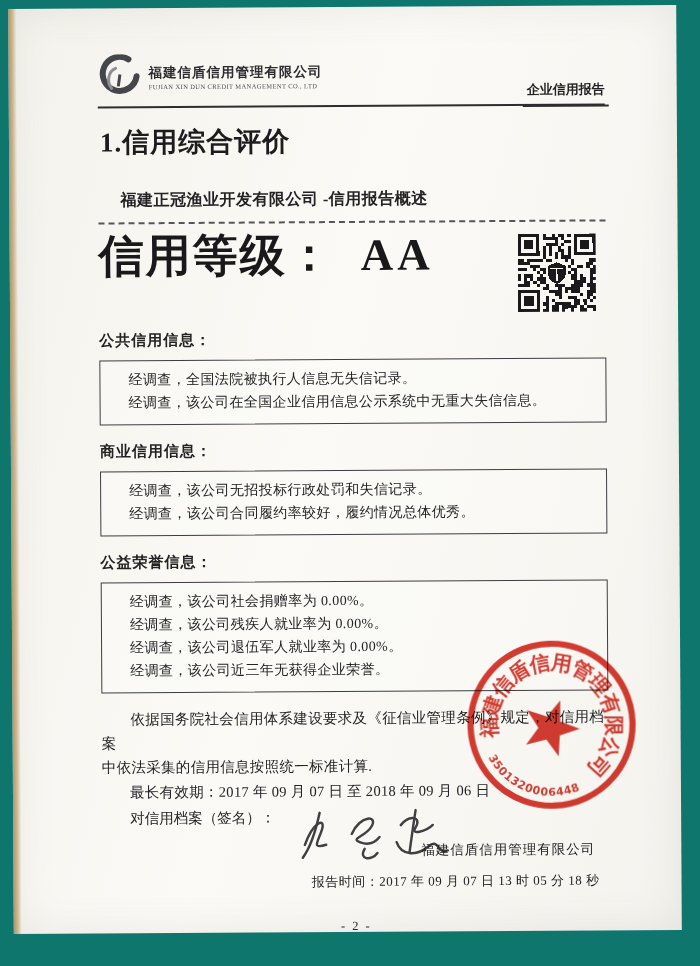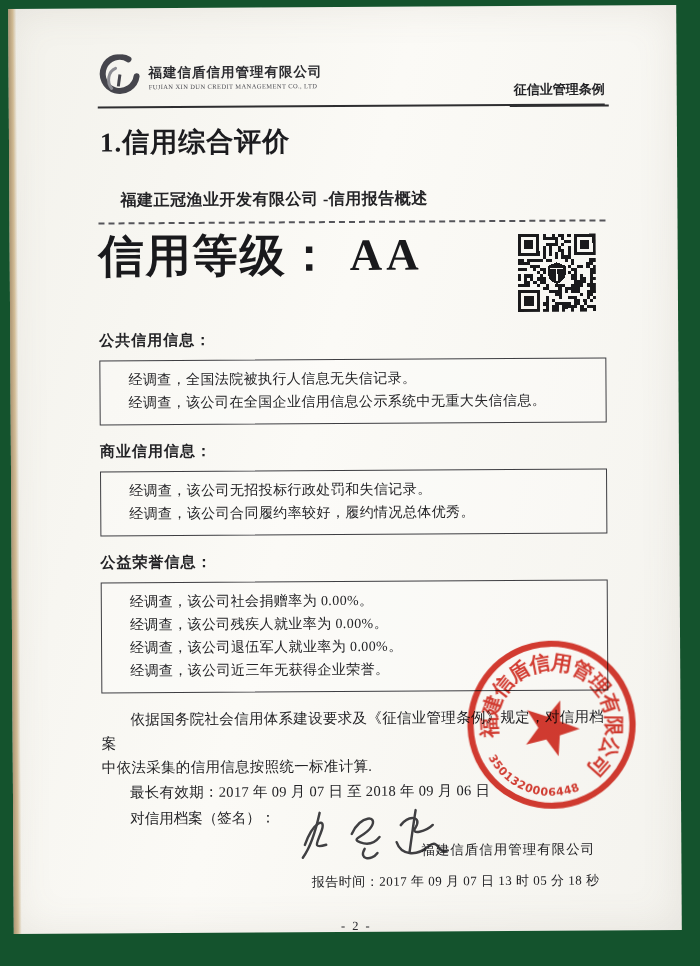--- a/index.html
+++ b/index.html
@@ -1,16 +1,16 @@
 <!DOCTYPE html>
 <html><head>
 <meta charset="utf-8">
 <style>
   html,body{margin:0;padding:0;background:#000;}
-  .scan{position:relative;width:700px;height:966px;background:#14532d;overflow:hidden;
+  .scan{position:relative;width:700px;height:966px;background:#0f766e;overflow:hidden;
         font-family:"Liberation Serif","DejaVu Serif",serif;color:#232326;}
   .page{position:absolute;left:11px;top:7px;width:668px;height:925px;
         background:linear-gradient(105deg,#f3f2ec,#fbfaf6 45%,#f4f3ee);
         transform:rotate(-0.35deg);box-shadow:inset 0 0 40px rgba(120,110,90,.12);}
   .page-edge{position:absolute;left:0;top:0;bottom:0;width:8px;
         background:linear-gradient(90deg,#96794e,#c7ab7a 55%,rgba(199,171,122,0));opacity:.75;}
   .content{position:absolute;left:0;top:0;right:0;bottom:0;padding:0 72px 0 89px;}
 
   .hdr{display:flex;justify-content:space-between;align-items:flex-end;
        margin-top:46px;border-bottom:2px solid #2e2e30;padding-bottom:4px;}
@@ -20,21 +20,21 @@
   .brand-en{font-size:6.5px;letter-spacing:.4px;color:#4c4c52;margin-top:2px;}
   .report-type{font-size:13px;font-weight:bold;position:relative;margin-bottom:1px;}
   .report-type::after{content:'';position:absolute;left:-4px;right:-4px;bottom:-8px;height:2px;background:#2e2e30;}
 
   h1{margin:16px 0 0 2px;font-size:27px;font-weight:bold;color:#1c1c1f;letter-spacing:1px;}
   .subject{margin-top:30px;padding-left:22px;font-size:16px;font-weight:bold;letter-spacing:.5px;}
   .dashed{margin-top:11px;border-top:2px dashed #55555a;height:0;}
 
   .rating-row{display:flex;justify-content:space-between;align-items:flex-start;margin-top:7px;}
   .rating-text{font-size:45px;font-weight:bold;letter-spacing:2px;line-height:1.12;color:#19191c;}
-  .rating-value{margin-left:16px;letter-spacing:4px;}
+  .rating-value{margin-left:27px;letter-spacing:4px;}
   .qr{width:78px;height:78px;margin:5px 10px 0 0;}
 
   .sec-head{margin-top:17px;font-size:15px;font-weight:bold;letter-spacing:1px;}
   .sec-box{margin-top:10px;border:1.5px solid #3e3e42;padding:7px 10px 10px 28px;
            font-size:14px;line-height:23px;letter-spacing:.4px;background:rgba(255,255,255,.25);}
 
   .basis{margin-top:14px;font-size:14.5px;line-height:24px;letter-spacing:.3px;}
   .indent{text-indent:2em;}
   .validity{margin-top:4px;padding-left:28px;font-size:14.5px;letter-spacing:.3px;}
   .signer-row{margin-top:7px;padding-left:28px;display:flex;align-items:flex-start;font-size:14.5px;}
@@ -59,21 +59,21 @@
           <svg width="44" height="48" viewBox="0 0 44 48">
             <path d="M31,5 A17,17 0 1 0 39,22" fill="none" stroke="#45454c" stroke-width="6" stroke-linecap="round"></path>
             <path d="M18,14 A10,12 0 0 0 14,34" fill="none" stroke="#8d8d93" stroke-width="3" stroke-linecap="round"></path>
             <rect x="20" y="20" width="3" height="12" fill="#45454c" transform="rotate(8 21 26)"></rect>
           </svg>
           <div class="brand-text">
             <div class="brand-cn">福建信盾信用管理有限公司</div>
             <div class="brand-en">FUJIAN XIN DUN CREDIT MANAGEMENT CO., LTD</div>
           </div>
         </div>
-        <div class="report-type">征信业管理条例</div>
+        <div class="report-type">企业信用报告</div>
       </div>
 
       <h1>1.信用综合评价</h1>
 
       <div class="subject">福建正冠渔业开发有限公司 -信用报告概述</div>
       <div class="dashed"></div>
 
       <div class="rating-row">
         <div class="rating-text">
           <span>信用等级：</span><span class="rating-value">AA</span>

